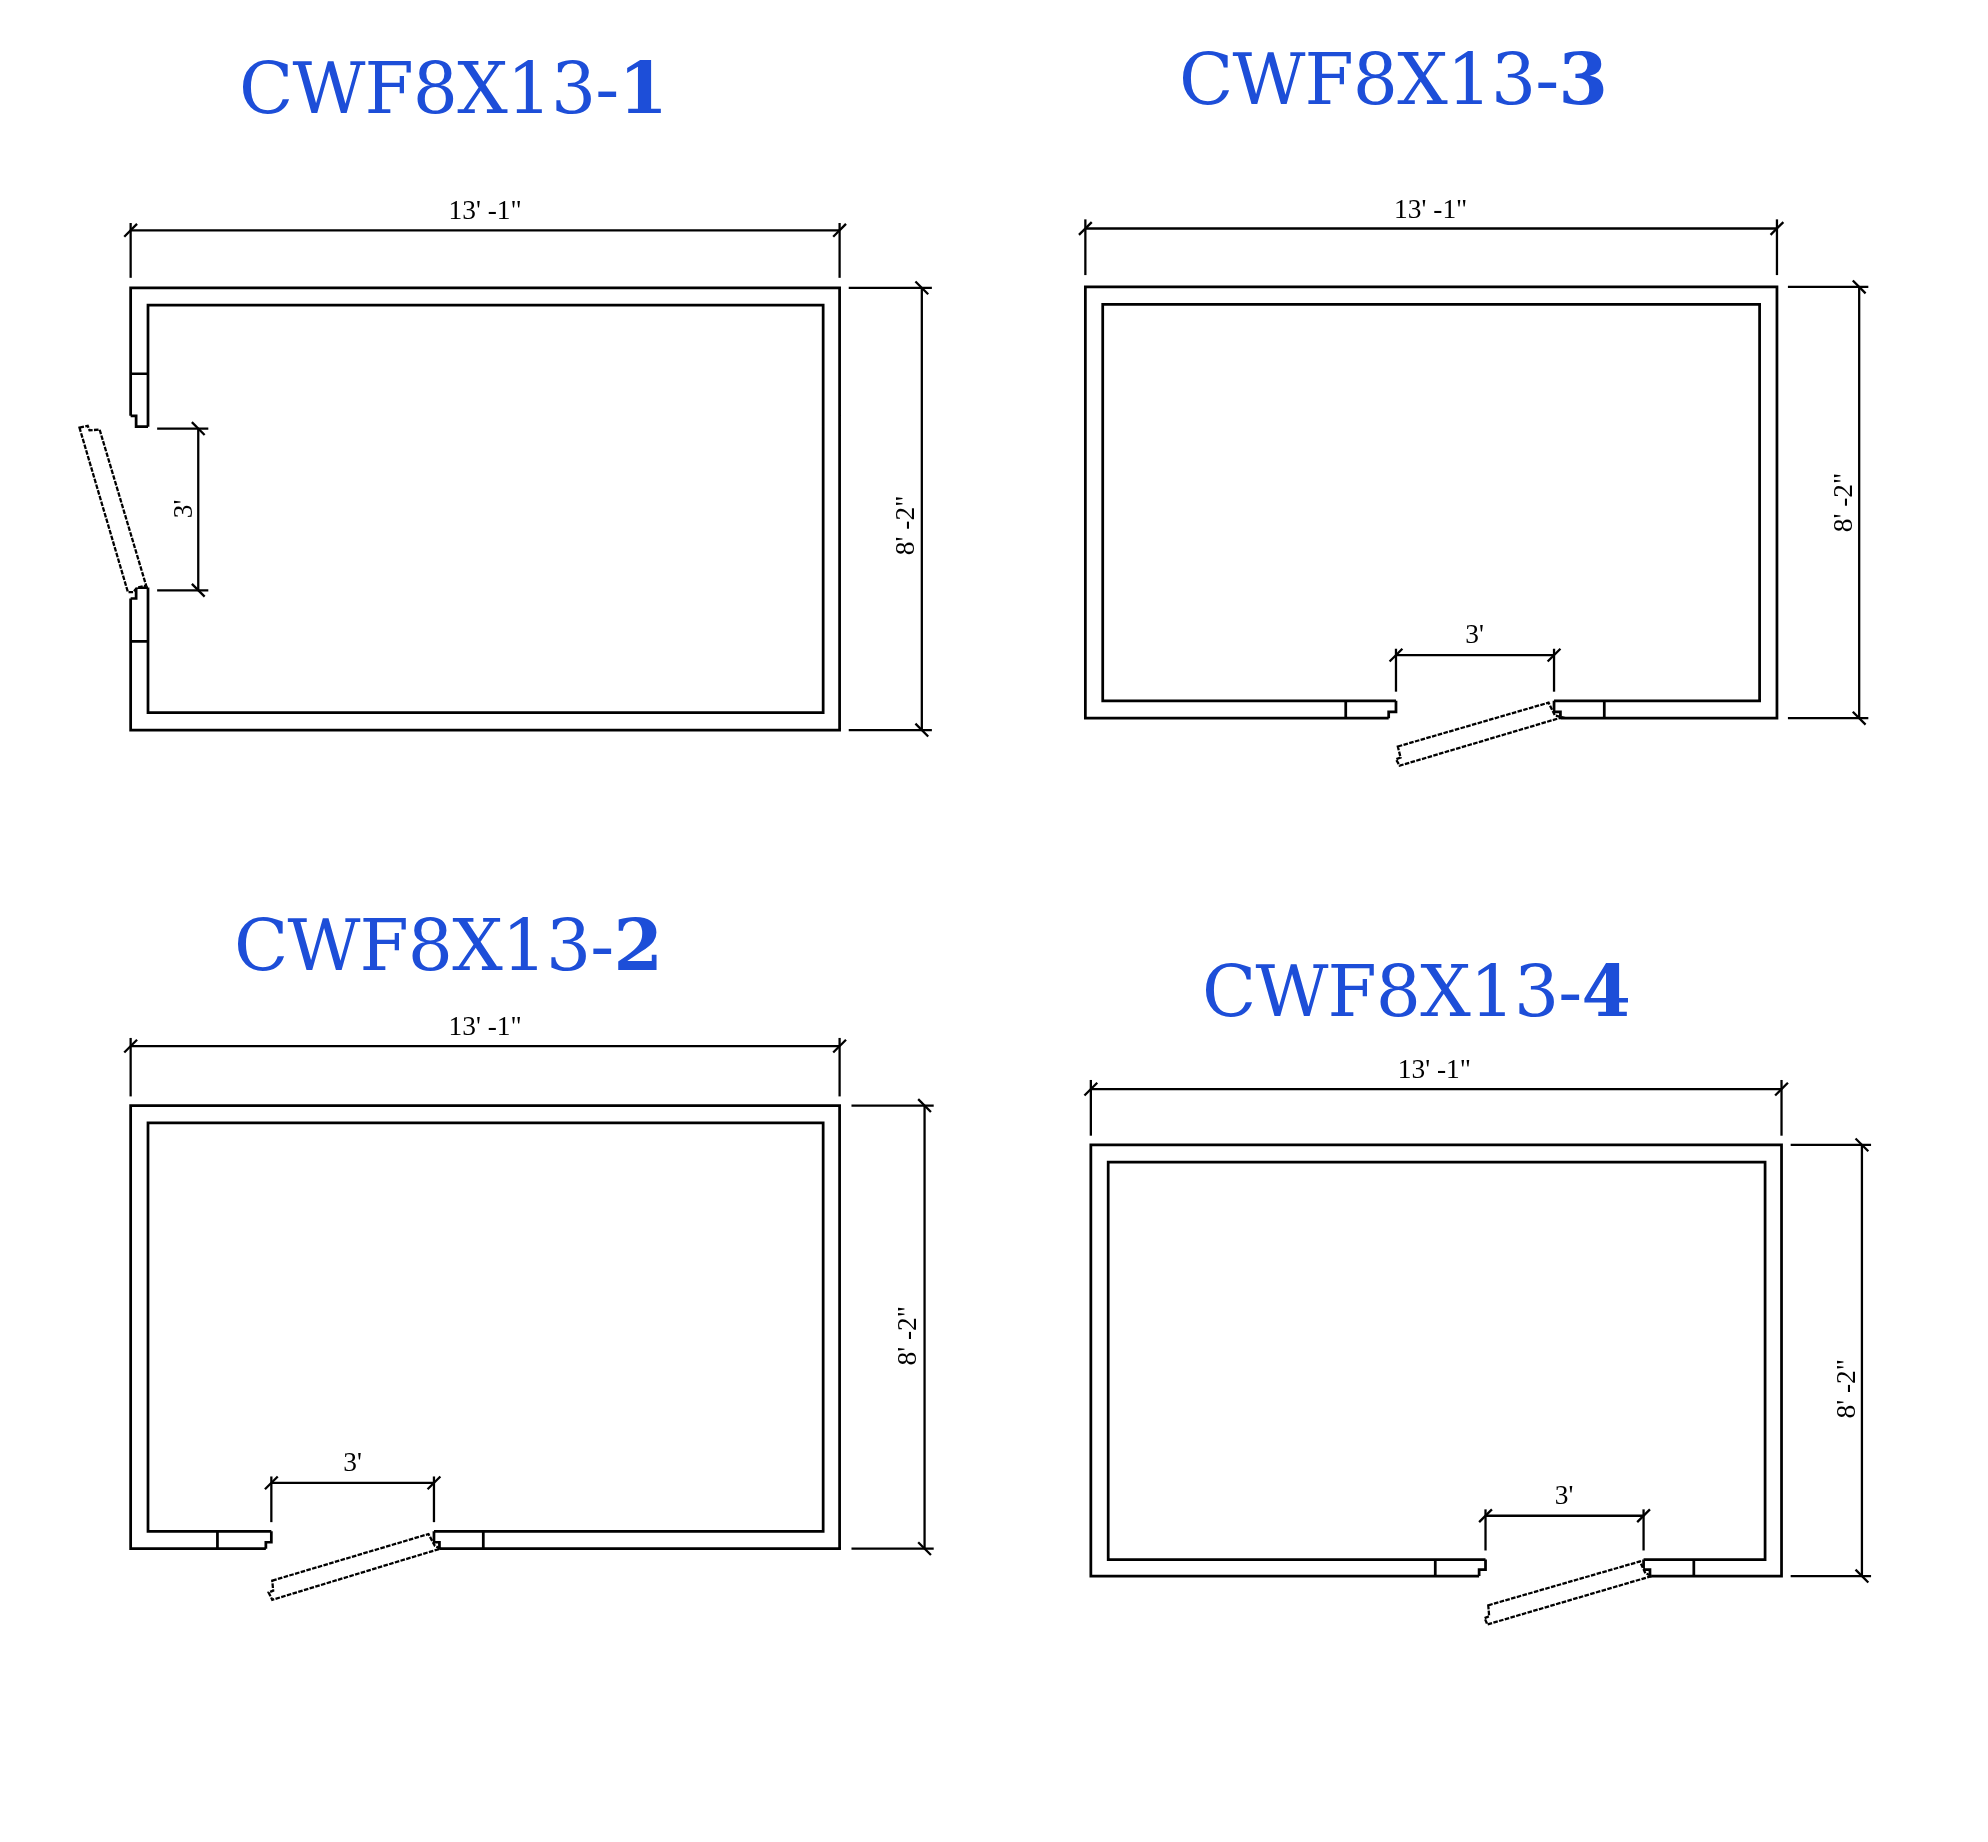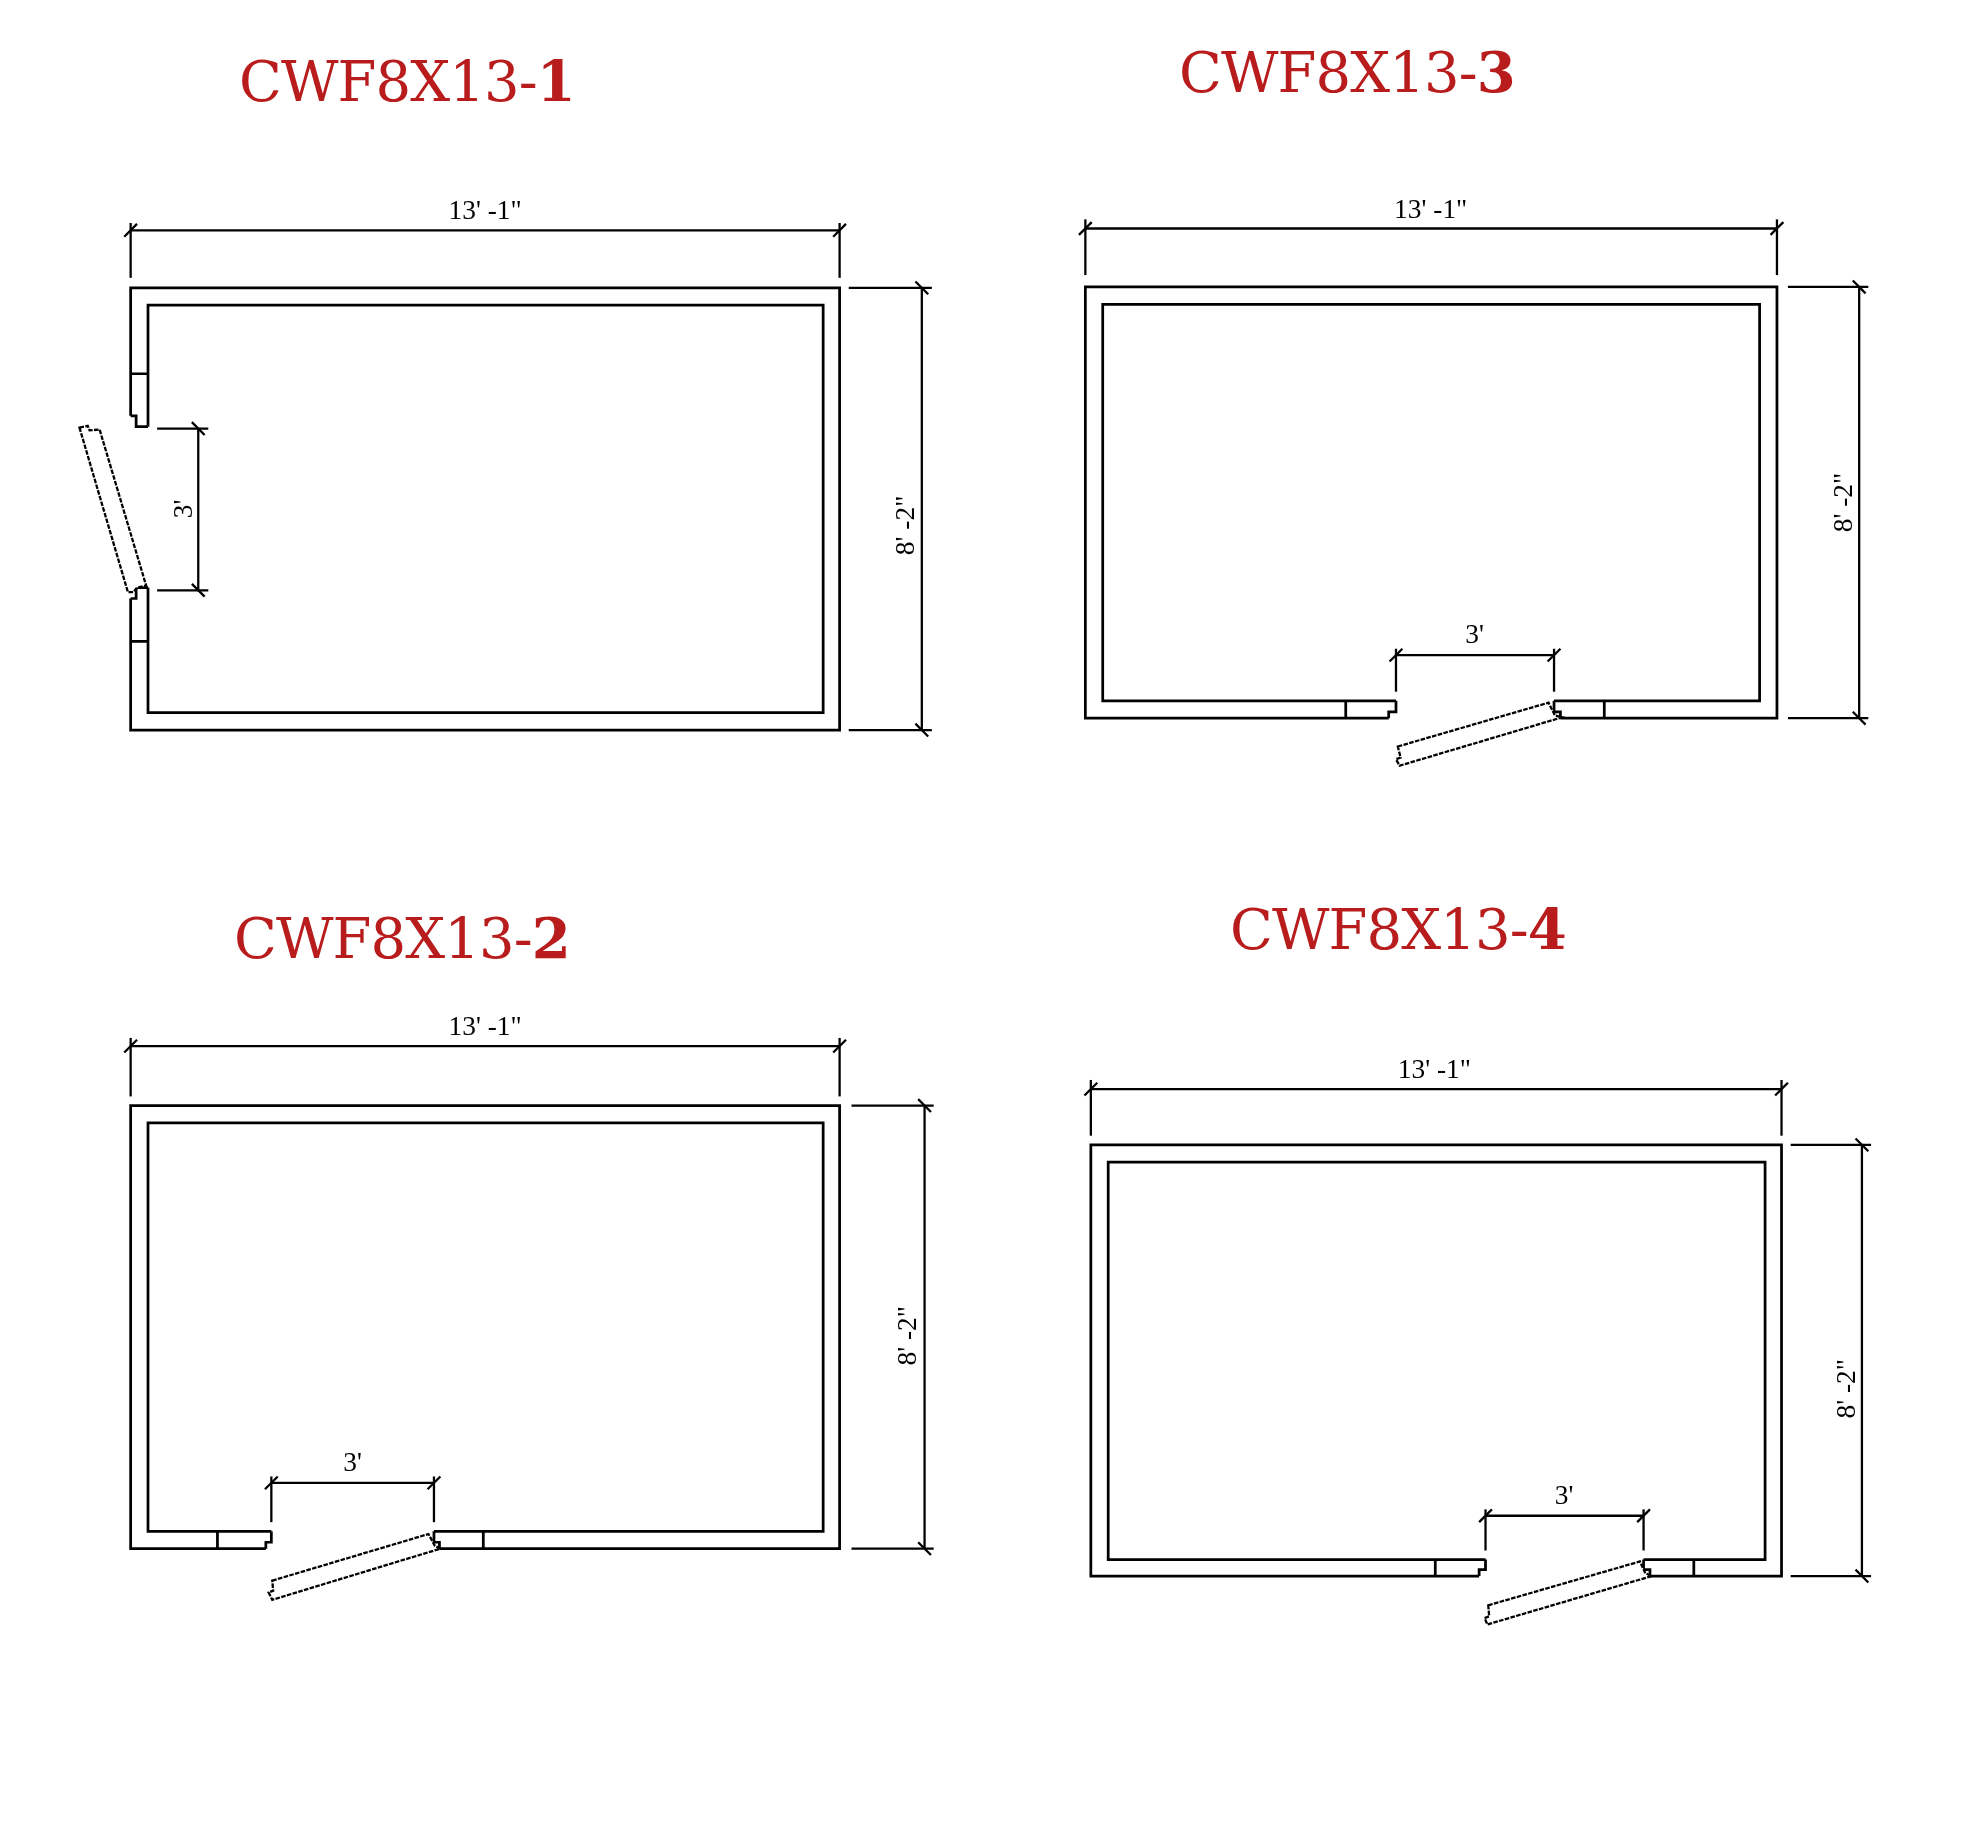--- a/index.html
+++ b/index.html
@@ -1,21 +1,21 @@
 <!DOCTYPE html>
 <html style="font-size:14.6px"><head>
   <meta charset="utf-8">
   <style>
     html, body { margin: 0; padding: 0; background: #ffffff; }
     body { width: 1988px; height: 1842px; position: relative; overflow: hidden; }
     .title {
       position: absolute;
       font-family: "DejaVu Serif", "Liberation Serif", serif;
-      font-size: 56px;
-      color: #b91c1c;
+      font-size: 71px;
+      color: #1d4ed8;
       white-space: nowrap;
       line-height: 1;
       letter-spacing: -0.9px;
     }
     .title .num { font-weight: bold; }
     svg.plans { position: absolute; left: 0; top: 0; }
     .dimtext {
       font-family: "Liberation Serif", "DejaVu Serif", serif;
       font-size: 30px;
       fill: #000;
@@ -29,21 +29,21 @@
 
 <div class="title" style="left:239px; top:53px;">
   <span>CWF8X13-</span><span class="num">1</span>
 </div>
 <div class="title" style="left:1179px; top:44px;">
   <span>CWF8X13-</span><span class="num">3</span>
 </div>
 <div class="title" style="left:234px; top:910px;">
   <span>CWF8X13-</span><span class="num">2</span>
 </div>
-<div class="title" style="left:1202px; top:901px;margin-left:28px;">
+<div class="title" style="left:1202px; top:956px;">
   <span>CWF8X13-</span><span class="num">4</span>
 </div>
 
 <svg class="plans" width="1988" height="1842" viewBox="0 0 2176 2016">
 
   <g>
 
     <g>
       <line class="dim" x1="143" y1="252" x2="919" y2="252"></line>
       <line class="dim" x1="143" y1="244" x2="143" y2="304"></line>

